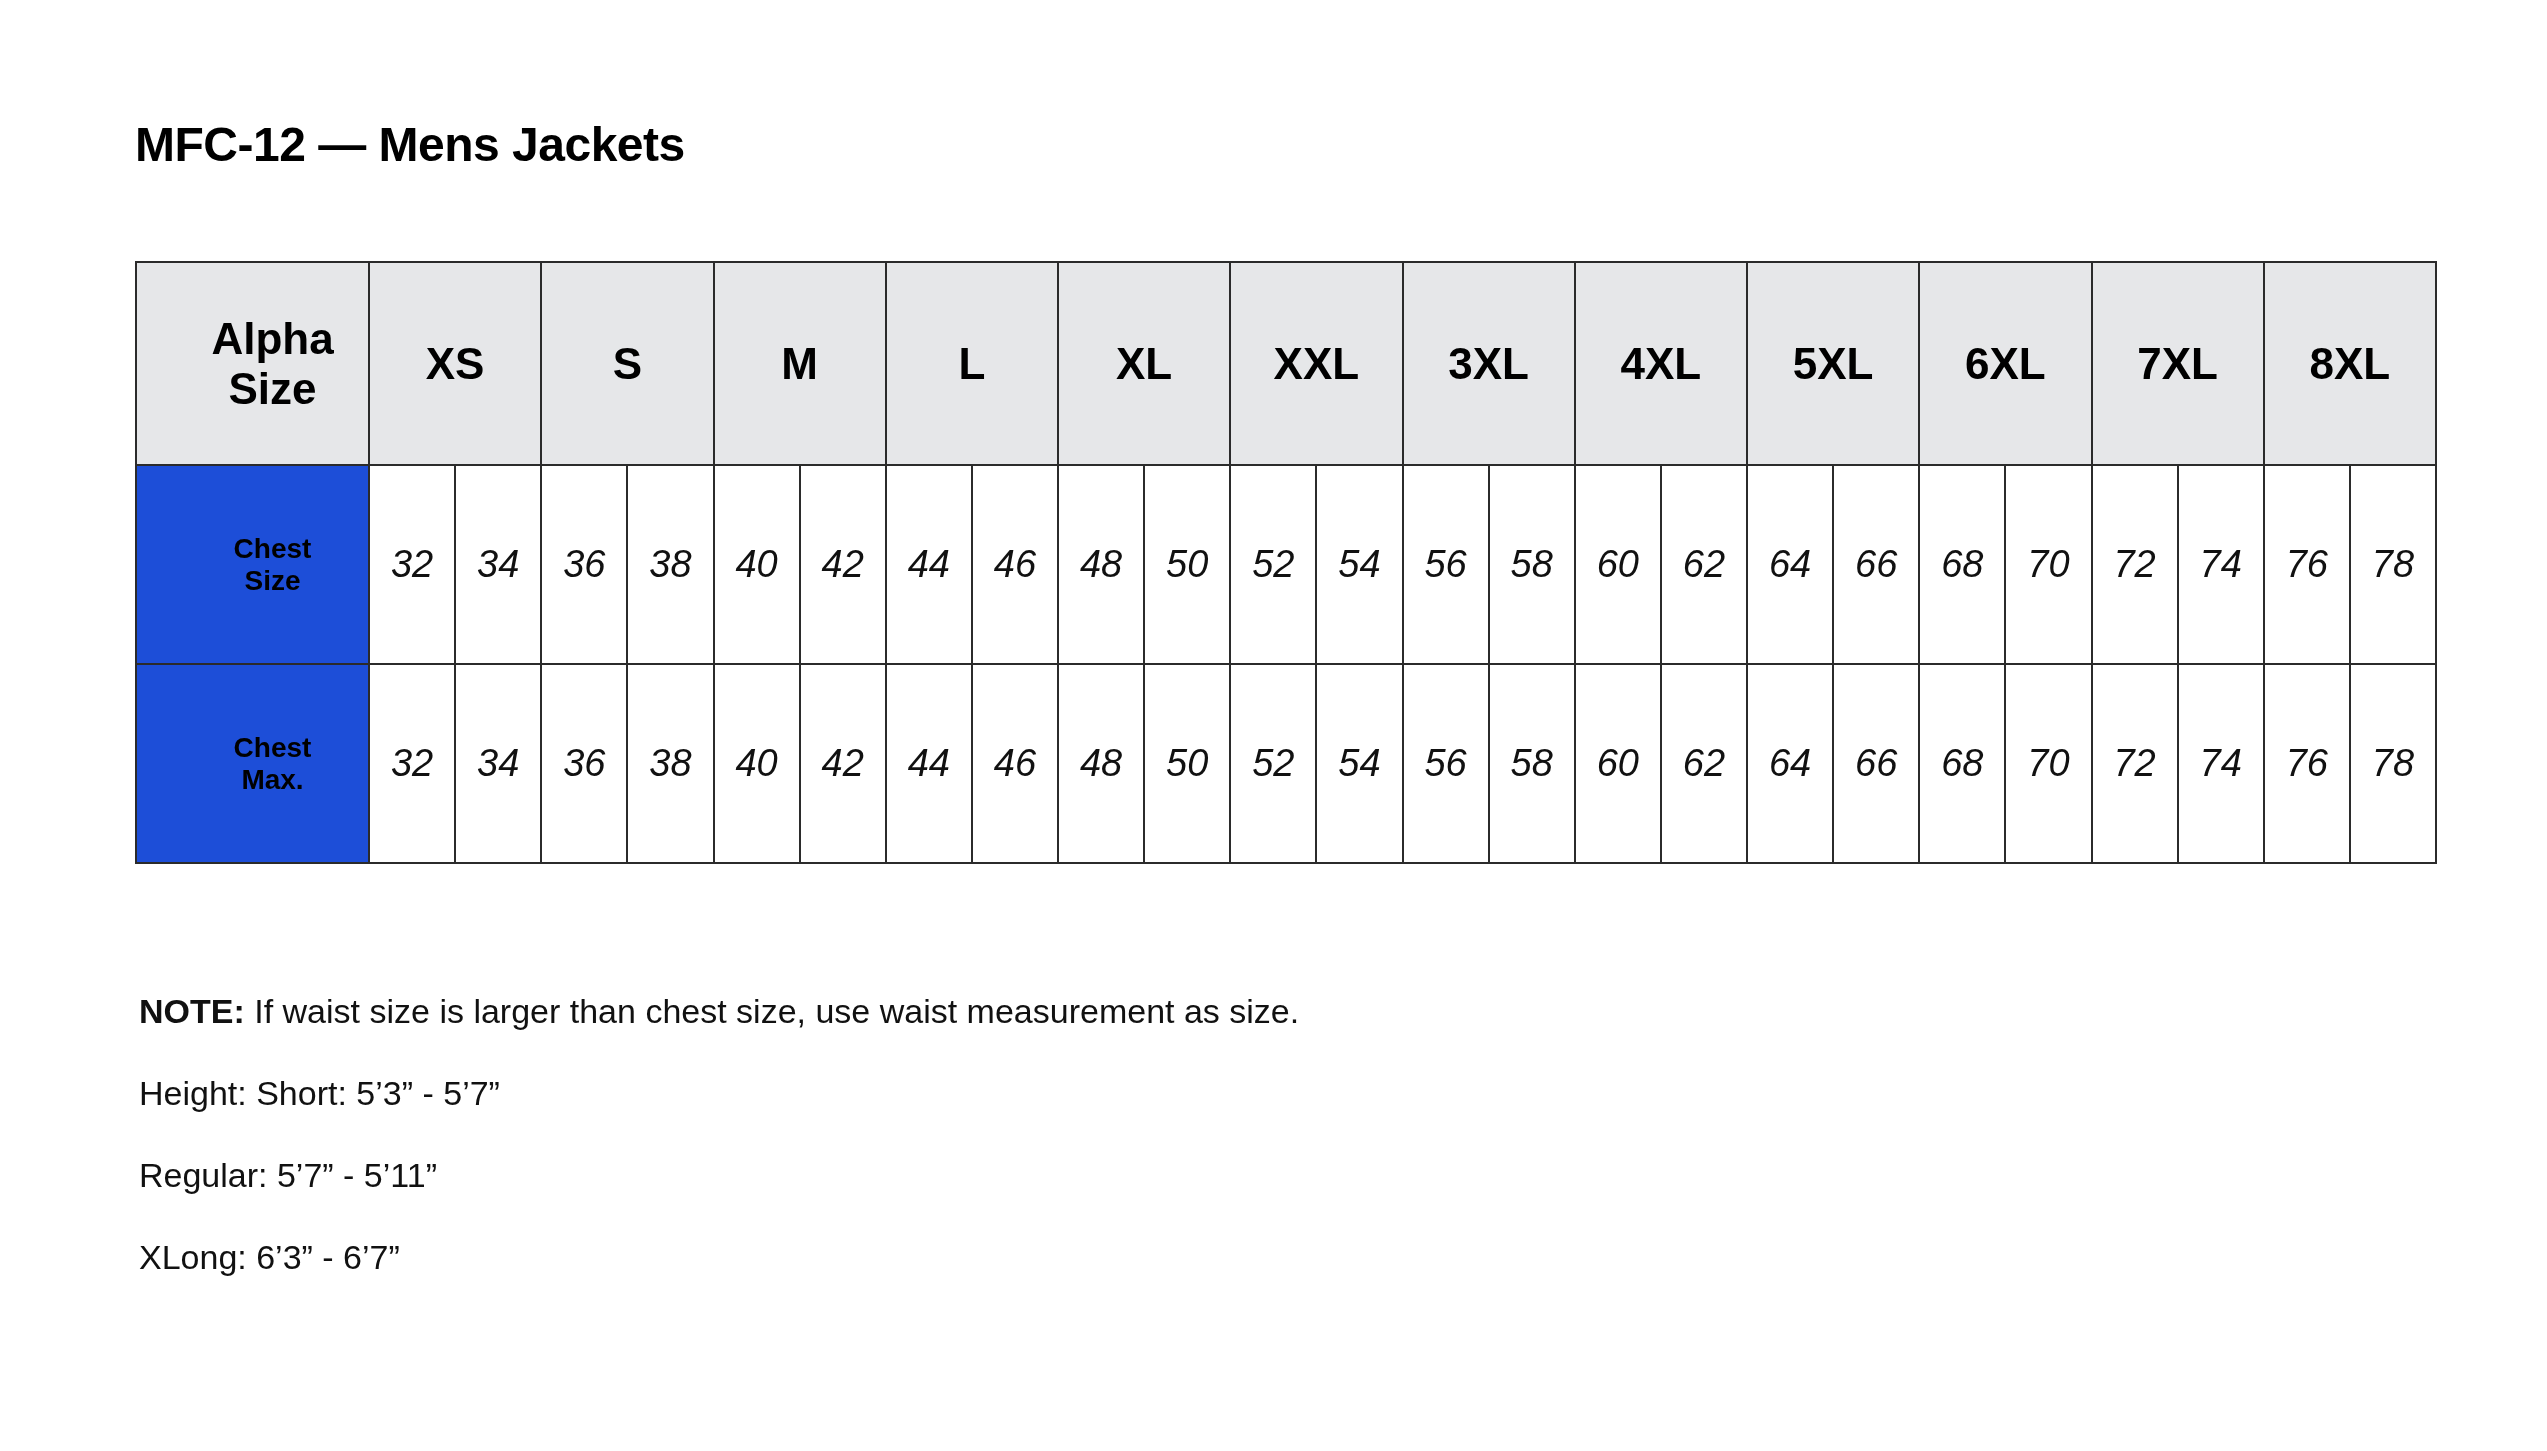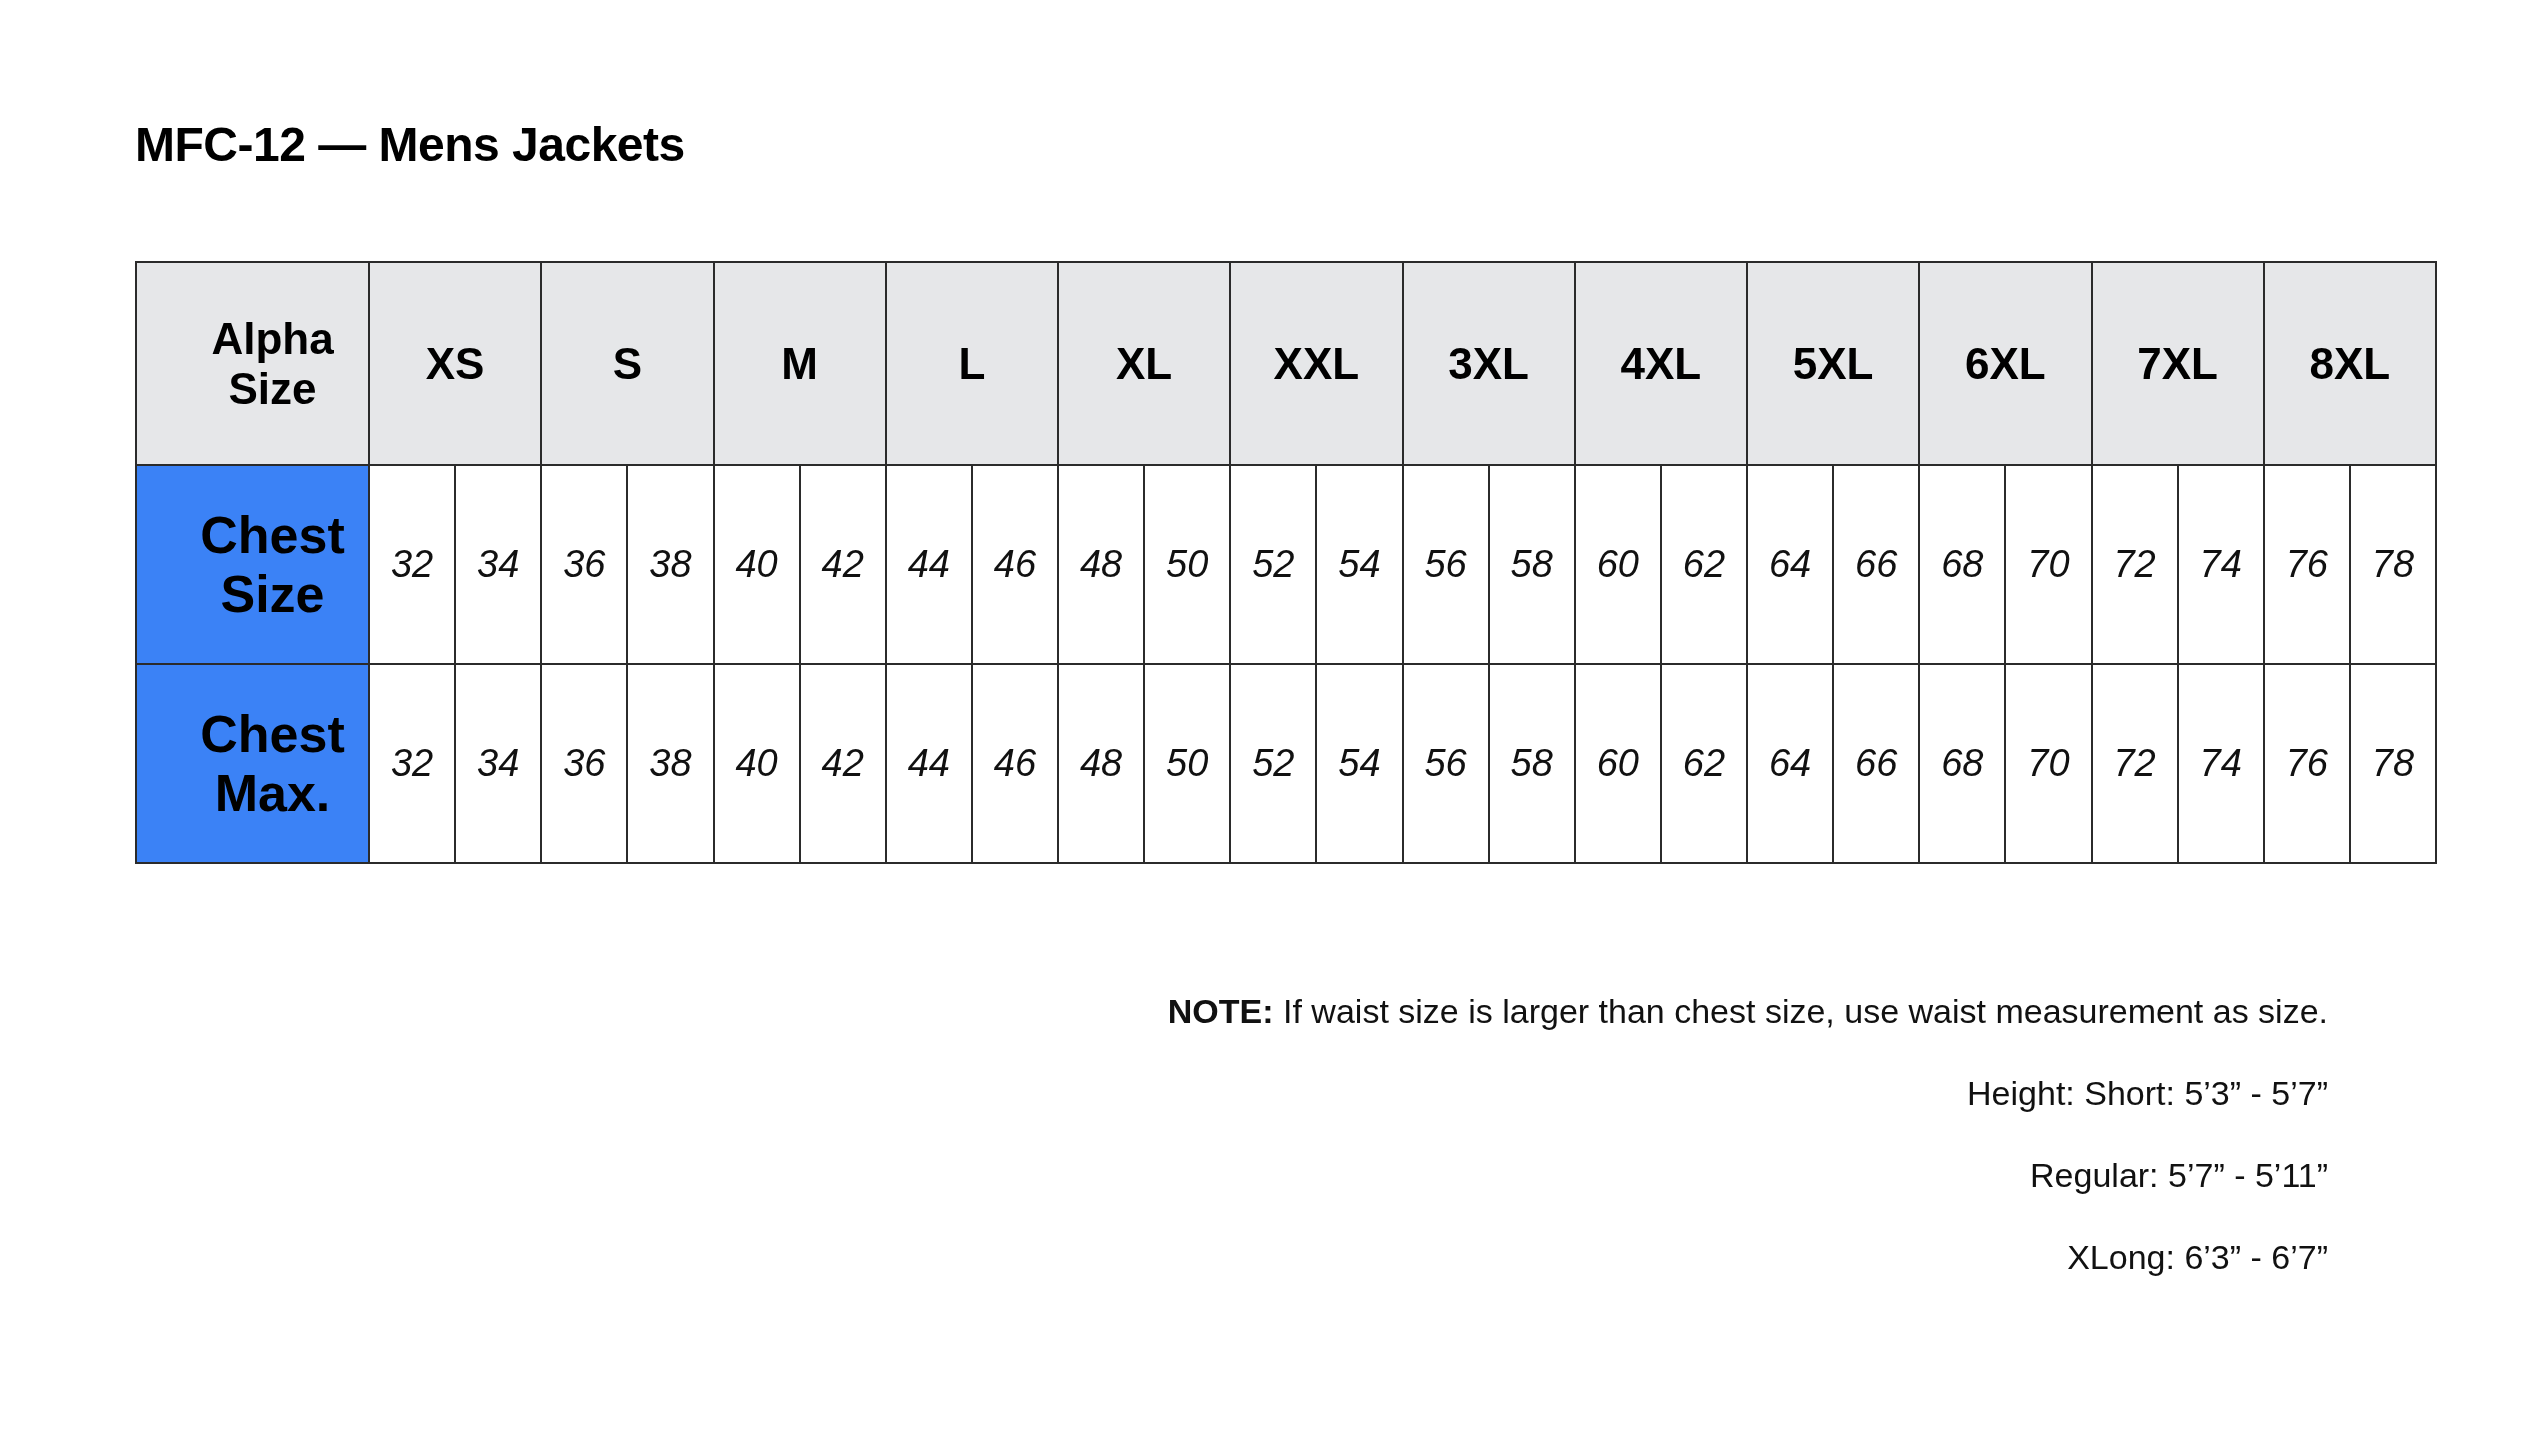--- a/index.html
+++ b/index.html
@@ -42,23 +42,23 @@
     width: 2302px;
     table-layout: fixed;
   }
   table.size-table td, table.size-table th {
     border: 2px solid #2b2b2b;
     text-align: center;
     vertical-align: middle;
     padding: 0;
   }
   .rowlabel {
-    background: #3b82f6;
-    font-weight: bold;
-    font-size: 52px;
+    background: #1d4ed8;
+    font-weight: bold;
+    font-size: 28px;
     line-height: 1.12;
     width: 231px;
     color: #000;
   }
   .rowlabel .lbl-inner {
     padding: 0 8px;
     margin-left: 40px;
   }
   .alpha-cell {
     background: #e6e7e9;
@@ -84,21 +84,20 @@
     left: 139px;
     top: 970px;
     width: 2189px;
   }
   .note-line {
     font-size: 34px;
     line-height: 82px;
     color: #111;
     white-space: nowrap;
     font-family: "Liberation Sans", sans-serif;
-    text-align: right;
   }
   .note-strong-inline {
     font-weight: bold;
   }
 </style>
 </head>
 <body>
 
 <div class="page">
 

